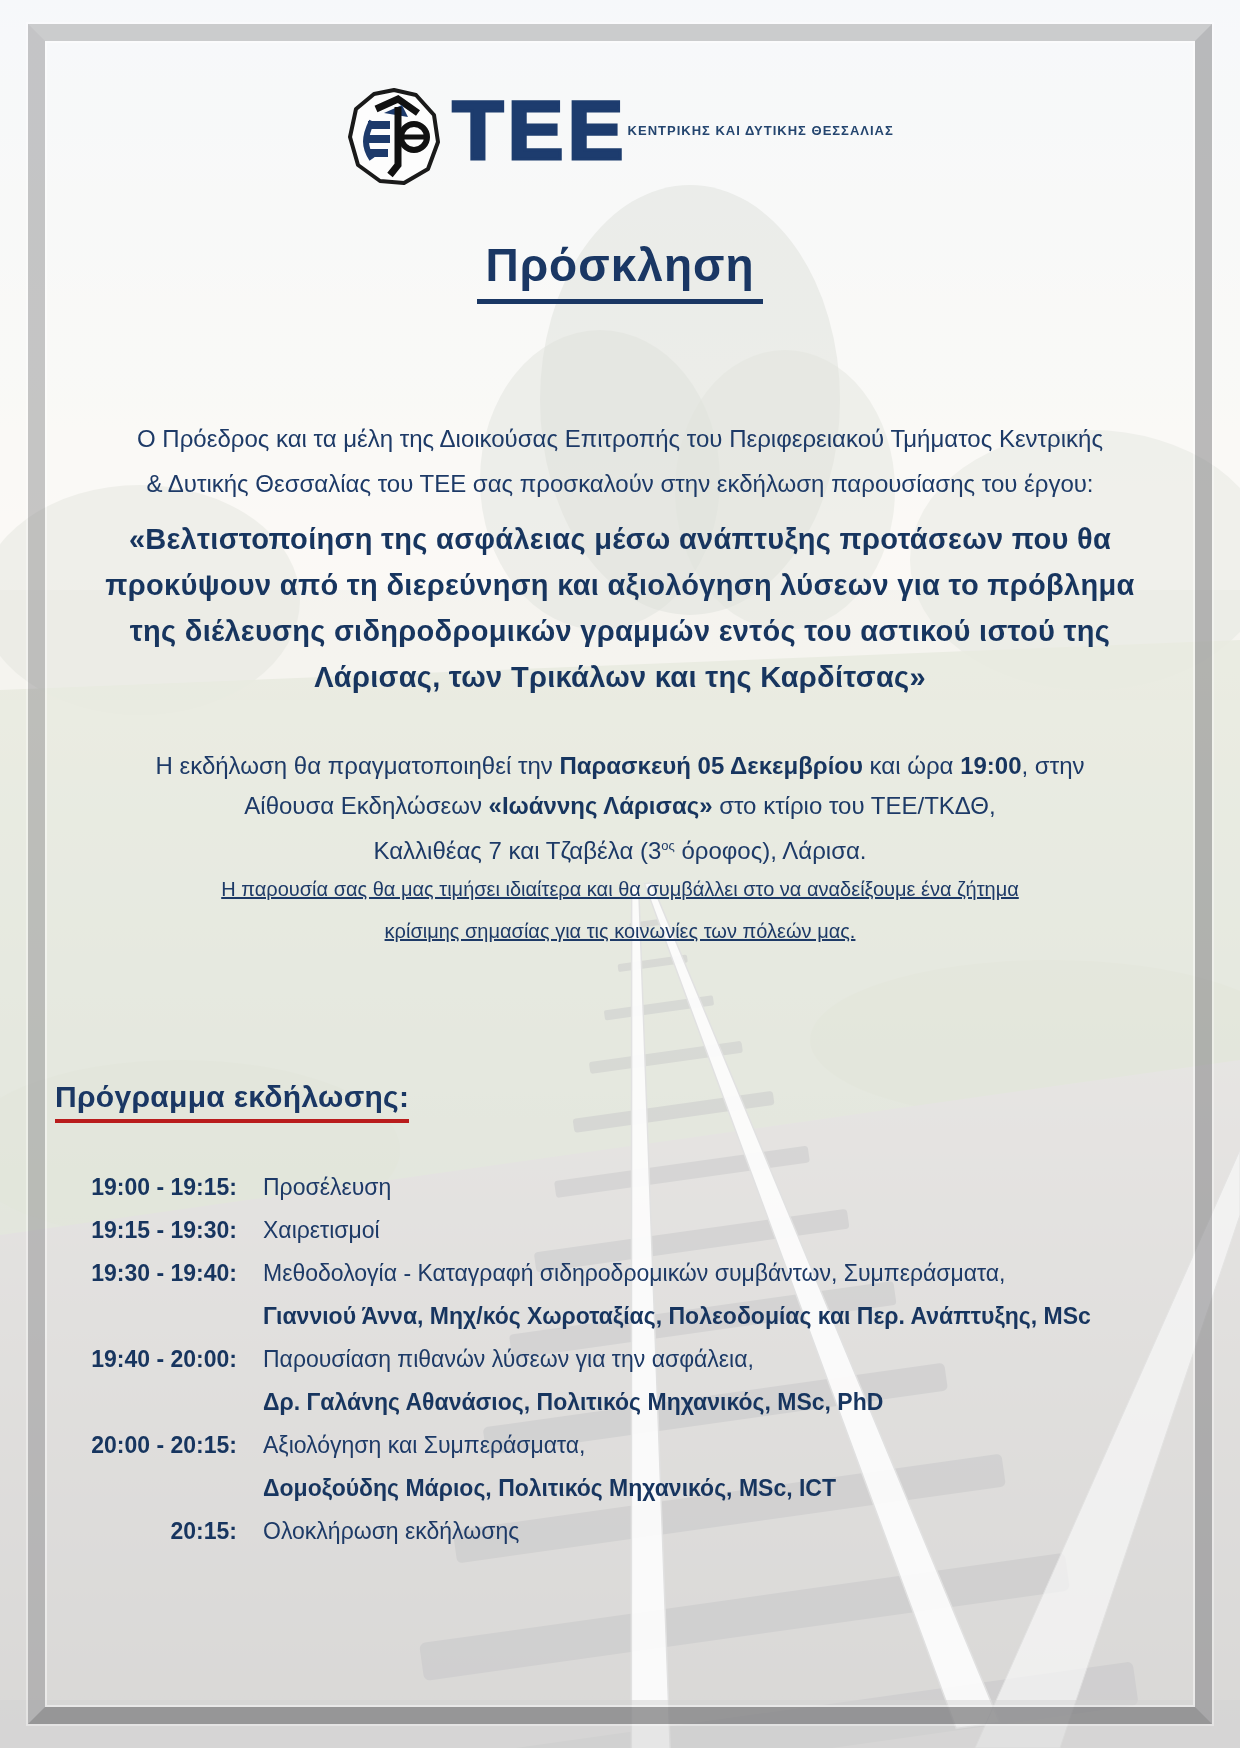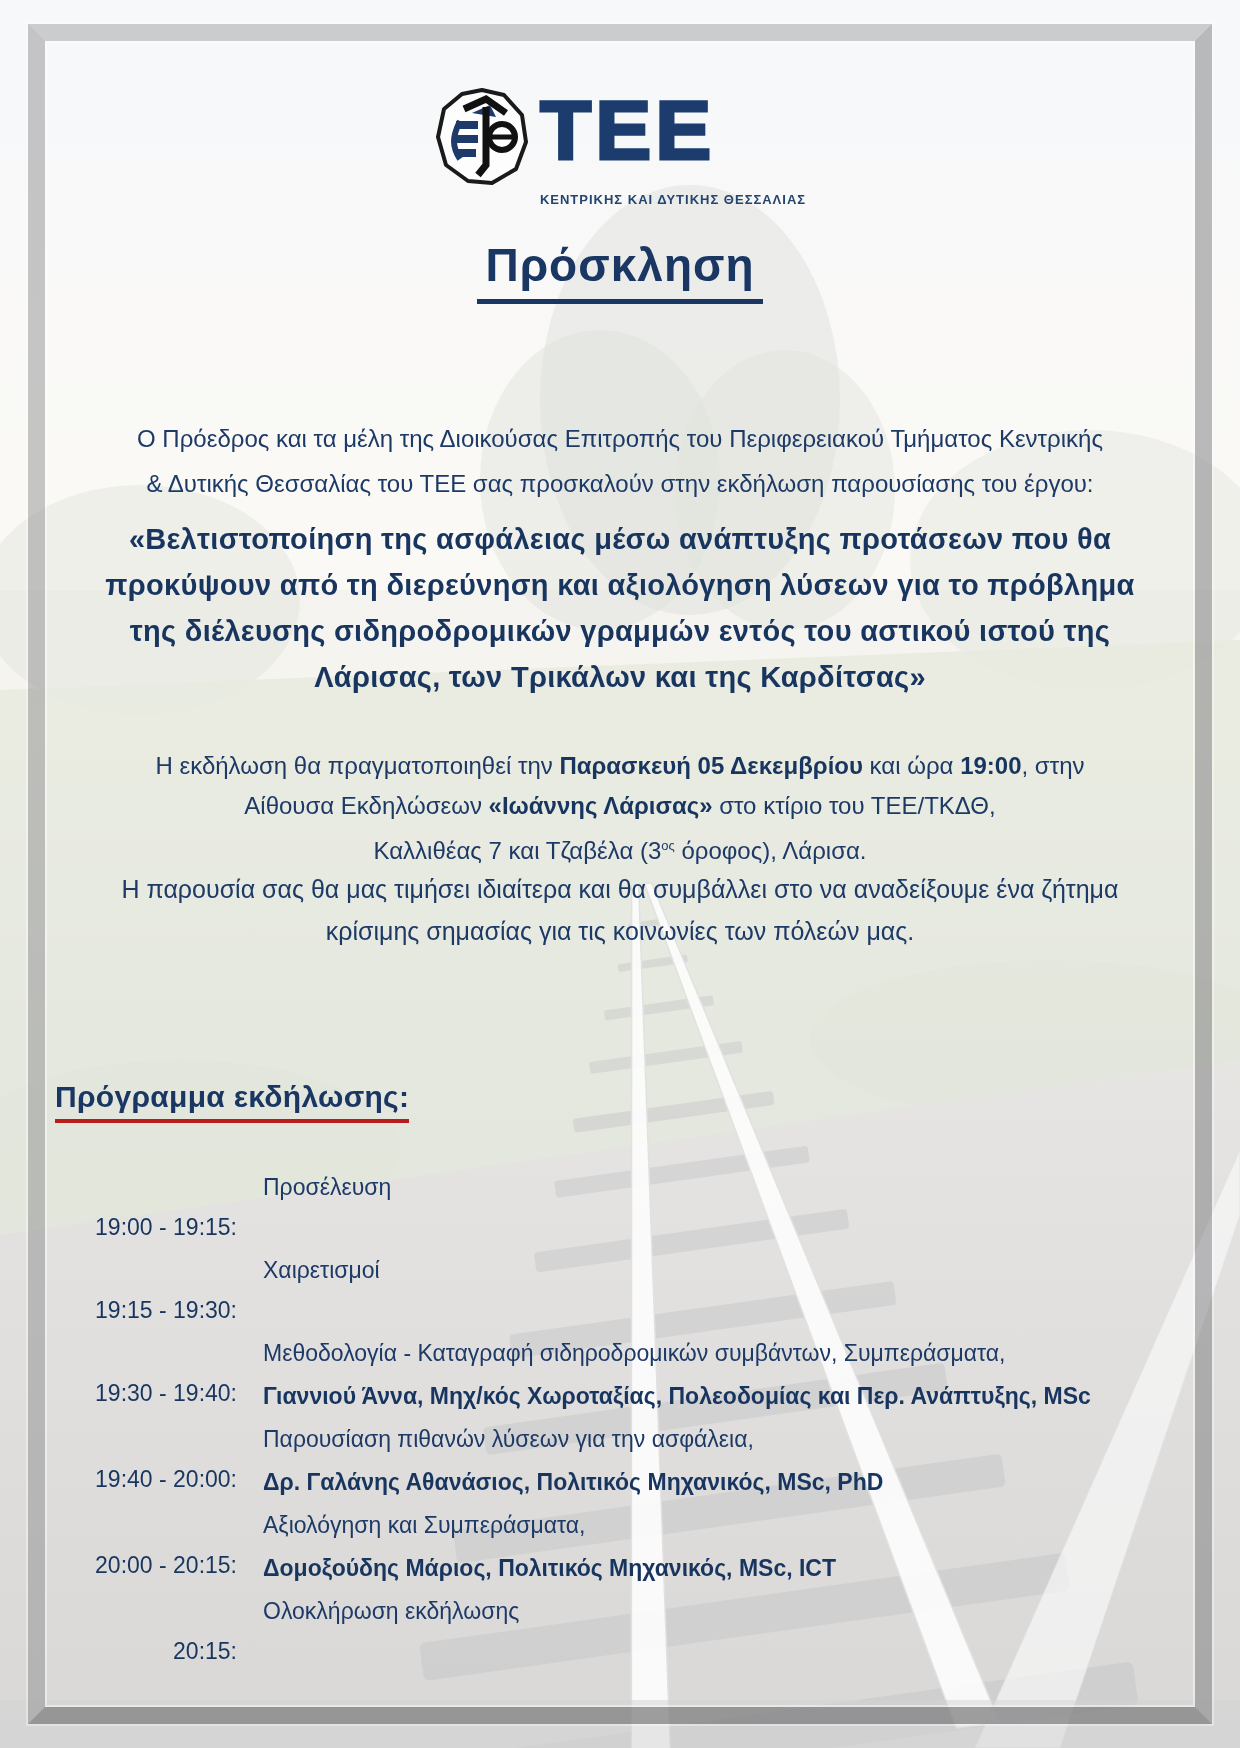--- a/index.html
+++ b/index.html
@@ -16,51 +16,51 @@
     border-left-color:rgba(140,140,142,0.48);
     border-bottom-color:rgba(105,105,108,0.58);
     box-shadow:inset 0 0 0 2px rgba(255,255,255,0.45), 0 0 0 2px rgba(255,255,255,0.35);
     pointer-events:none;
   }
   .content{position:absolute;left:0;top:0;right:0;bottom:0;color:#1d3a67;}
 
   
   .logo{position:absolute;top:86px;left:0;right:0;display:flex;justify-content:center;}
   .logo-row{display:flex;align-items:flex-start;gap:10px;}
-  .logo-text{display:flex;flex-direction:column;gap:17px;}
+  .logo-text{display:flex;flex-direction:row;align-items:center;}
   .acronym{
     font-size:84px;font-weight:bold;line-height:88px;letter-spacing:4px;
     color:#1d3c6e;-webkit-text-stroke:3px #1d3c6e;
   }
   .region{font-size:13px;font-weight:bold;letter-spacing:1px;color:#24456f;margin-top:1px;}
 
   
   .title-wrap{position:absolute;top:238px;left:0;right:0;text-align:center;}
   .title{
     display:inline-block;font-size:46px;font-weight:bold;letter-spacing:1px;
     color:#1a3764;border-bottom:5px solid #1a3764;padding:0 8px 7px 8px;
   }
 
   .para{position:absolute;left:60px;right:60px;text-align:center;}
   .intro{top:416px;font-size:24px;line-height:45px;}
   .quote{top:516px;font-size:29px;font-weight:bold;line-height:46px;color:#17355f;letter-spacing:0.3px;}
   .event{top:746px;font-size:24px;line-height:40px;}
   .event b{color:#17355f;}
   .event sup{font-size:13px;vertical-align:super;}
-  .closing{top:868px;font-size:25px;line-height:42px;}
+  .closing{top:868px;font-size:20px;line-height:42px;text-decoration:underline;}
 
   .program-heading-wrap{position:absolute;top:1080px;left:55px;}
   .program-heading{
     display:inline-block;font-size:30px;font-weight:bold;color:#1a3764;
     border-bottom:4px solid #b91c1c;padding-bottom:5px;letter-spacing:0.3px;
   }
 
   .schedule{position:absolute;top:1166px;left:55px;right:40px;}
   .srow{display:grid;grid-template-columns:182px 1fr;column-gap:26px;}
-  .stime{font-weight:normal;text-align:right;font-size:23px;line-height:43px;color:#17355f;margin-top:40px;}
+  .stime{font-weight:bold;text-align:right;font-size:23px;line-height:43px;color:#17355f;}
   .stext{font-size:23px;line-height:43px;}
   .sspeaker{font-size:23px;line-height:43px;font-weight:bold;color:#17355f;}
 </style>
 </head>
 <body>
 
 <div class="poster">
 
   <svg class="photo" viewBox="0 0 1240 1748" preserveAspectRatio="none" aria-hidden="true">
     <defs>

